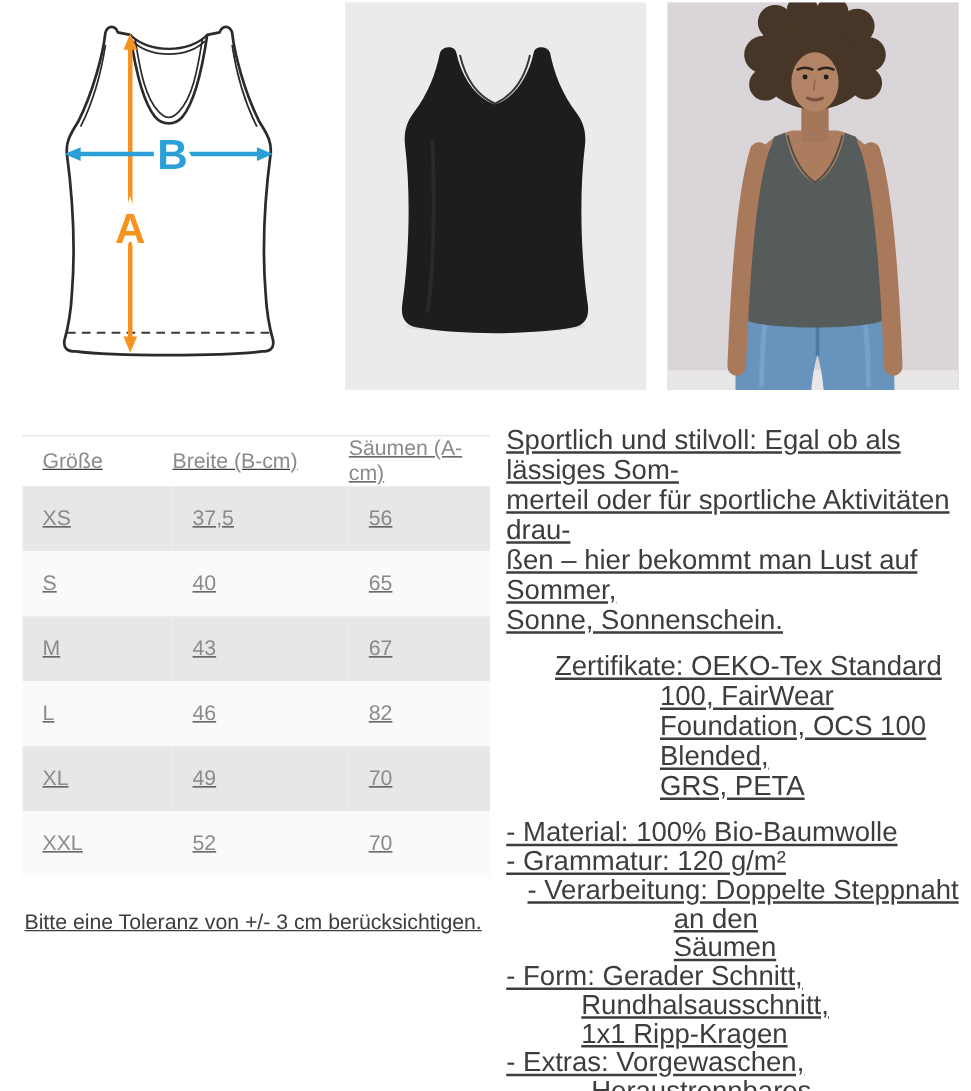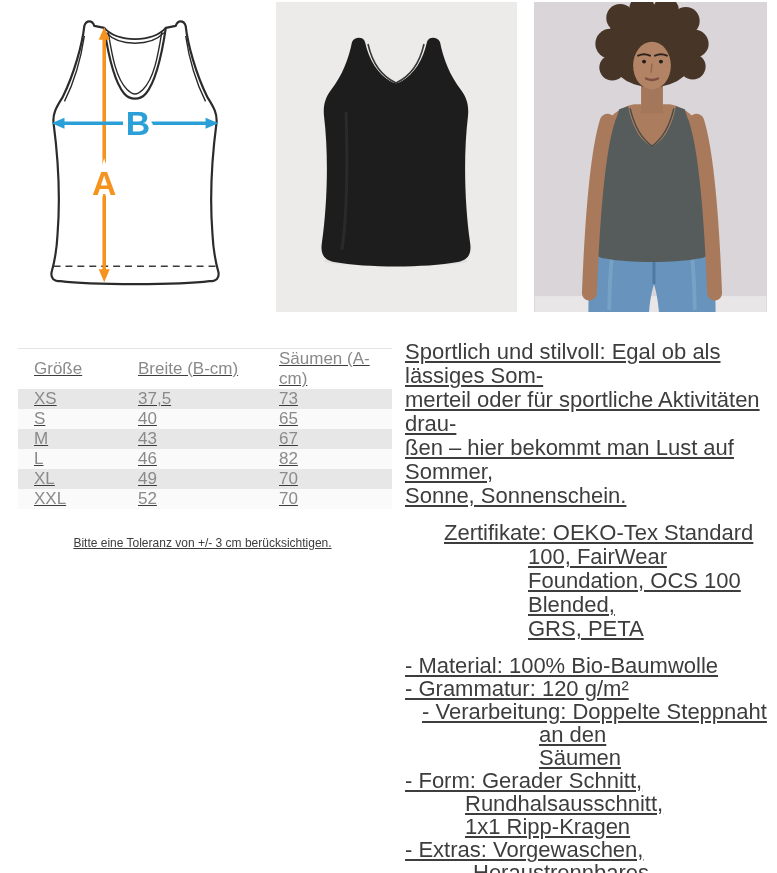--- a/index.html
+++ b/index.html
@@ -23,28 +23,28 @@
 
   table.size-table {
     border-collapse: collapse; table-layout: fixed;
     width: 374px; margin: 10px 0 0 18px;
     font-size: 17px; color: #8a8a8a;
   }
   .size-table th {
     font-weight: 400; text-align: left; background: #ffffff;
     border-top: 1px solid #e3e3e3; height: 27px; padding: 0;
   }
-  .size-table td { height: 16px; padding: 0; }
+  .size-table td { height: 16px; padding: 16px; }
   .size-table tbody tr:nth-child(odd)  { background: #e7e7e7; }
   .size-table tbody tr:nth-child(even) { background: #fafafa; }
   .size-table th:first-child, .size-table td:first-child { padding-left: 16px; }
 
   .note {
     margin: 27px 0 0; width: 405px; text-align: center;
-    font-size: 12px; color: #3d3d3d;
+    font-size: 17px; color: #3d3d3d;
   }
 
   .right-col { width: 372px; padding-top: 2px; font-size: 22px; }
   .para { margin: 0 0 13px; line-height: 24px; white-space: pre-line; }
   .cert { padding-left: 84px; text-indent: -84px; margin-left: 39px; }
   .specs { line-height: 23px; }
   .spec { white-space: pre-line; margin: 0; }
   .spec.s2 { padding-left: 117px; text-indent: -117px; margin-left: 17px; }
   .spec.s3 { padding-left: 60px;  text-indent: -60px; }
   .spec.s4 { padding-left: 68px;  text-indent: -68px; }
@@ -177,21 +177,21 @@
           <tr>
             <th>Größe</th>
             <th>Breite (B-cm)</th>
             <th>Säumen (A-cm)</th>
           </tr>
         </thead>
         <tbody>
           <tr>
             <td>XS</td>
             <td>37,5</td>
-            <td>73</td>
+            <td>56</td>
           </tr>
           <tr>
             <td>S</td>
             <td>40</td>
             <td>65</td>
           </tr>
           <tr>
             <td>M</td>
             <td>43</td>
             <td>67</td>

